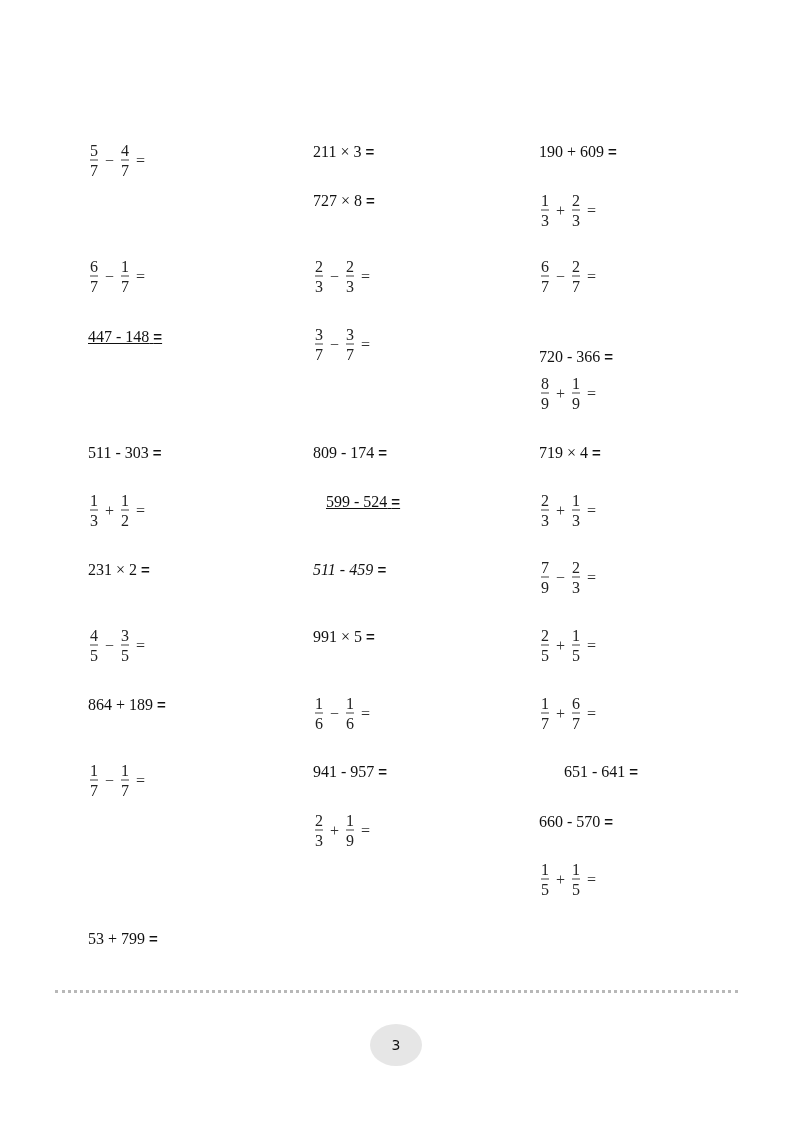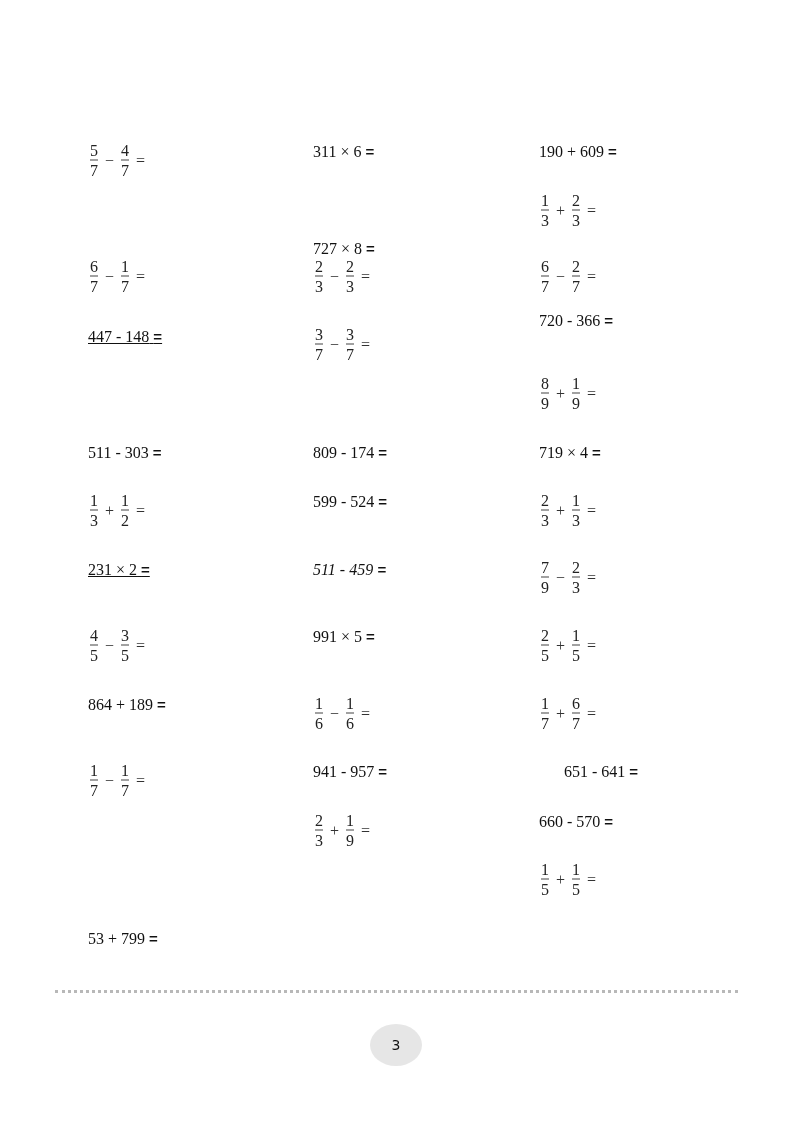--- a/index.html
+++ b/index.html
@@ -33,23 +33,23 @@
           <span class="den">7</span>
         </span>
         <span class="op">−</span>
         <span class="frac">
           <span class="num">4</span>
           <span class="bar"></span>
           <span class="den">7</span>
         </span>
         <span class="eqsign">=</span>
       </div>
-      <div class="item arith" style="left: 313px; top: 152px;"><span>311 × 6</span> <span class="eq">=</span></div>
+      <div class="item arith" style="left: 313px; top: 152px;"><span>211 × 3</span> <span class="eq">=</span></div>
       <div class="item arith" style="left: 539px; top: 152px;"><span>190 + 609</span> <span class="eq">=</span></div>
-      <div class="item arith" style="left: 313px; top: 201px; margin-top: 48px;"><span>727 × 8</span> <span class="eq">=</span></div>
+      <div class="item arith" style="left: 313px; top: 201px;"><span>727 × 8</span> <span class="eq">=</span></div>
       <div class="item frac-expr" style="left: 539px; top: 210px;">
         <span class="frac">
           <span class="num">1</span>
           <span class="bar"></span>
           <span class="den">3</span>
         </span>
         <span class="op">+</span>
         <span class="frac">
           <span class="num">2</span>
           <span class="bar"></span>
@@ -107,21 +107,21 @@
           <span class="den">7</span>
         </span>
         <span class="op">−</span>
         <span class="frac">
           <span class="num">3</span>
           <span class="bar"></span>
           <span class="den">7</span>
         </span>
         <span class="eqsign">=</span>
       </div>
-      <div class="item arith" style="left: 539px; top: 321px; text-align: right;"><span>720 - 366</span> <span class="eq">=</span></div>
+      <div class="item arith" style="left: 539px; top: 357px; text-align: right;"><span>720 - 366</span> <span class="eq">=</span></div>
       <div class="item frac-expr" style="left: 539px; top: 393px;">
         <span class="frac">
           <span class="num">8</span>
           <span class="bar"></span>
           <span class="den">9</span>
         </span>
         <span class="op">+</span>
         <span class="frac">
           <span class="num">1</span>
           <span class="bar"></span>
@@ -139,36 +139,36 @@
           <span class="den">3</span>
         </span>
         <span class="op">+</span>
         <span class="frac">
           <span class="num">1</span>
           <span class="bar"></span>
           <span class="den">2</span>
         </span>
         <span class="eqsign">=</span>
       </div>
-      <div class="item arith" style="left: 313px; top: 502px;"><span>599 - 524</span> <span class="eq">=</span></div>
+      <div class="item arith" style="left: 326px; top: 502px; text-decoration: underline;"><span>599 - 524</span> <span class="eq">=</span></div>
       <div class="item frac-expr" style="left: 539px; top: 510px;">
         <span class="frac">
           <span class="num">2</span>
           <span class="bar"></span>
           <span class="den">3</span>
         </span>
         <span class="op">+</span>
         <span class="frac">
           <span class="num">1</span>
           <span class="bar"></span>
           <span class="den">3</span>
         </span>
         <span class="eqsign">=</span>
       </div>
-      <div class="item arith" style="left: 88px; top: 570px; text-decoration: underline;"><span>231 × 2</span> <span class="eq">=</span></div>
+      <div class="item arith" style="left: 88px; top: 570px;"><span>231 × 2</span> <span class="eq">=</span></div>
       <div class="item arith" style="left: 313px; top: 570px; font-style: italic;"><span>511 - 459</span> <span class="eq">=</span></div>
       <div class="item frac-expr" style="left: 539px; top: 577px;">
         <span class="frac">
           <span class="num">7</span>
           <span class="bar"></span>
           <span class="den">9</span>
         </span>
         <span class="op">−</span>
         <span class="frac">
           <span class="num">2</span>

